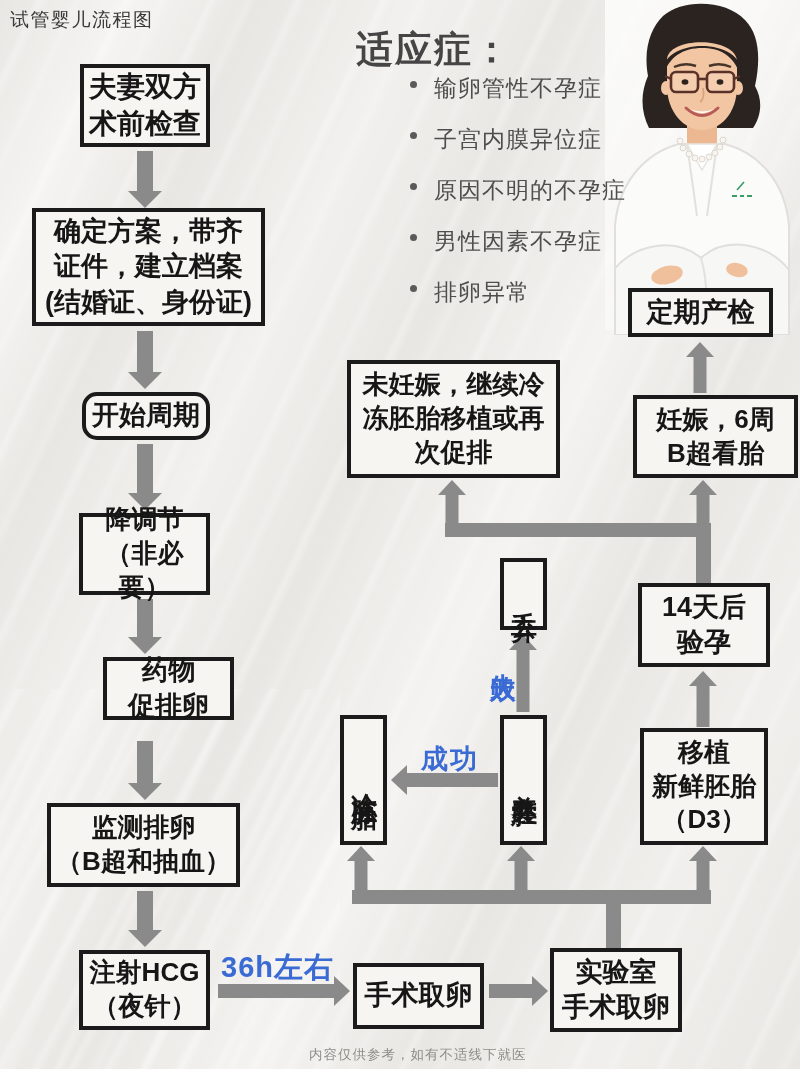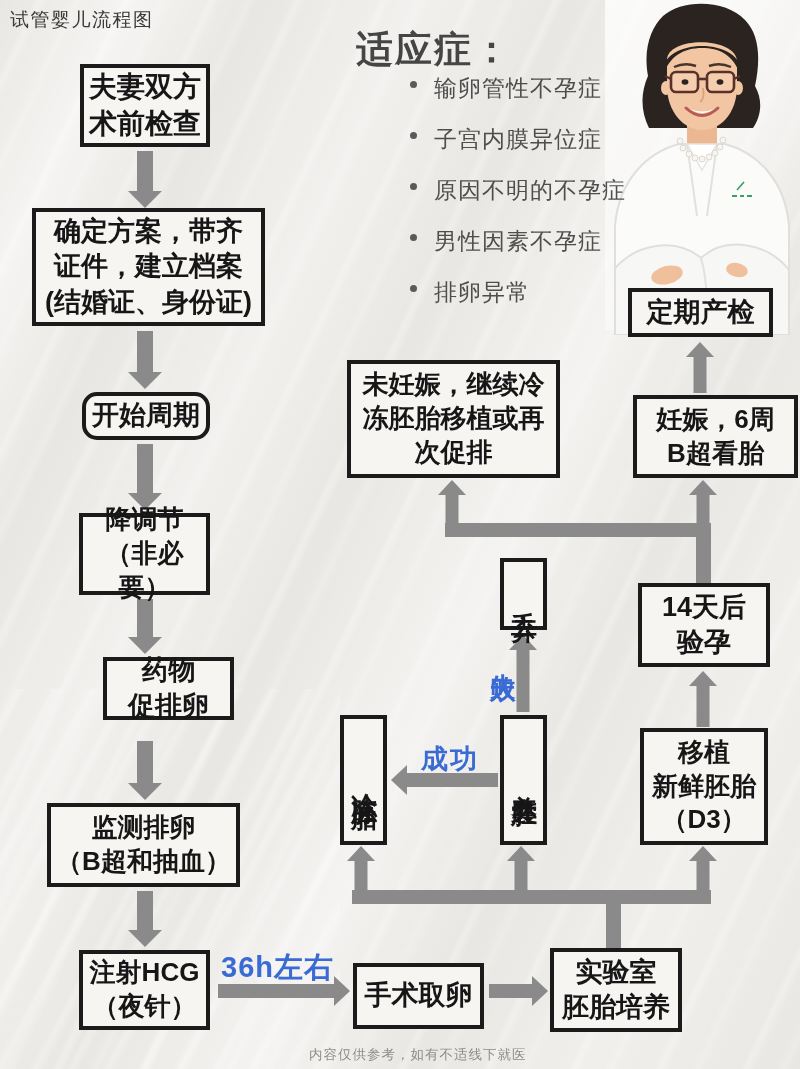--- a/index.html
+++ b/index.html
@@ -194,21 +194,21 @@
 （B超和抽血）</div>
   <div class="va va-down" style="left:128px;top:891px;width:34px;height:56px;"></div>
   <div class="box" id="bx-hcg">注射HCG
 （夜针）</div>
 
   <div class="lbl" id="lbl-36h">36h左右</div>
   <div class="ha ha-right" style="left:218px;top:976px;width:132px;height:30px;"></div>
   <div class="box" id="bx-retrieval">手术取卵</div>
   <div class="ha ha-right" style="left:489px;top:976px;width:59px;height:30px;"></div>
   <div class="box" id="bx-lab">实验室
-胚胎培养</div>
+手术取卵</div>
 
   <div class="seg" style="left:606px;top:902px;width:15px;height:48px;"></div>
   <div class="seg" style="left:352px;top:890px;width:359px;height:14px;"></div>
   <div class="va va-up" style="left:347px;top:846px;width:28px;height:45px;"></div>
   <div class="va va-up" style="left:507px;top:846px;width:28px;height:45px;"></div>
   <div class="va va-up" style="left:689px;top:846px;width:28px;height:45px;"></div>
 
   <div class="box" id="bx-frozen"><span class="vtext">冷冻胚胎</span></div>
   <div class="lbl" id="lbl-success">成功</div>
   <div class="ha ha-left" style="left:391px;top:765px;width:107px;height:30px;"></div>

